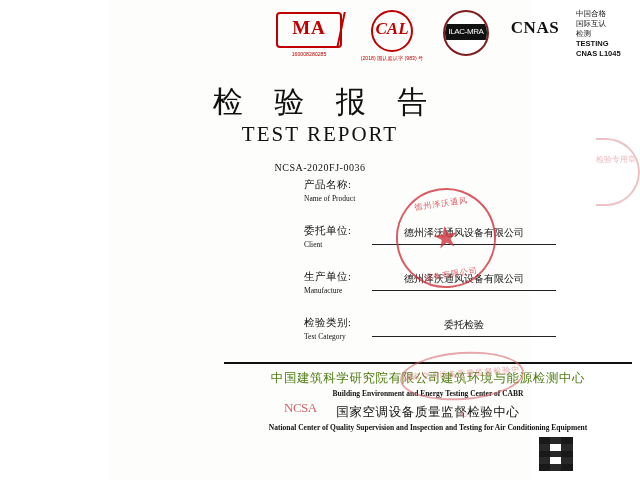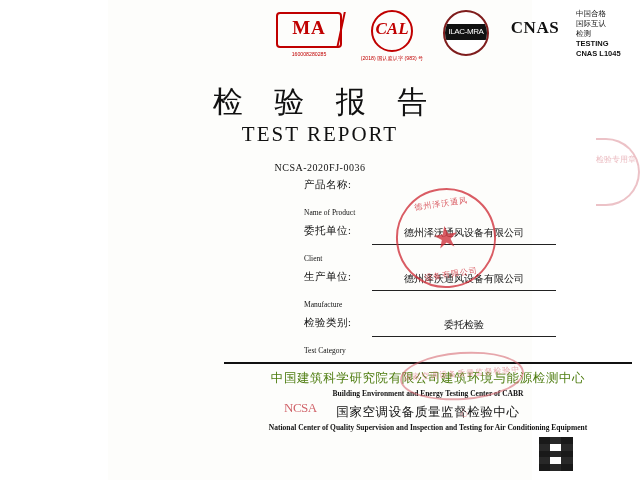--- a/index.html
+++ b/index.html
@@ -194,21 +194,21 @@
   }
   .label-cn {
     font-size: 10.5px;
     color: #111;
     letter-spacing: 0.5px;
     white-space: nowrap;
   }
   .label-en {
     font-size: 7.5px;
     color: #111;
-    margin-top: 16px;
+    margin-top: 2px;
     white-space: nowrap;
   }
   .field-value {
     position: absolute;
     left: 68px;
     top: 0px;
     width: 184px;
     height: 20px;
     border-bottom: 1px solid #222;
     text-align: center;

